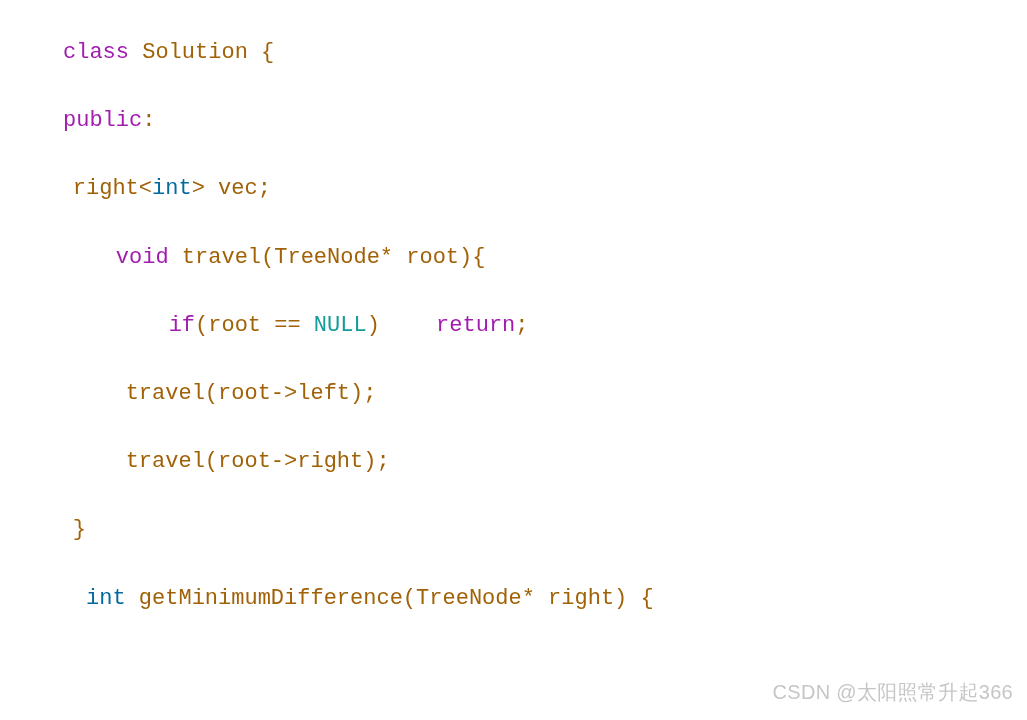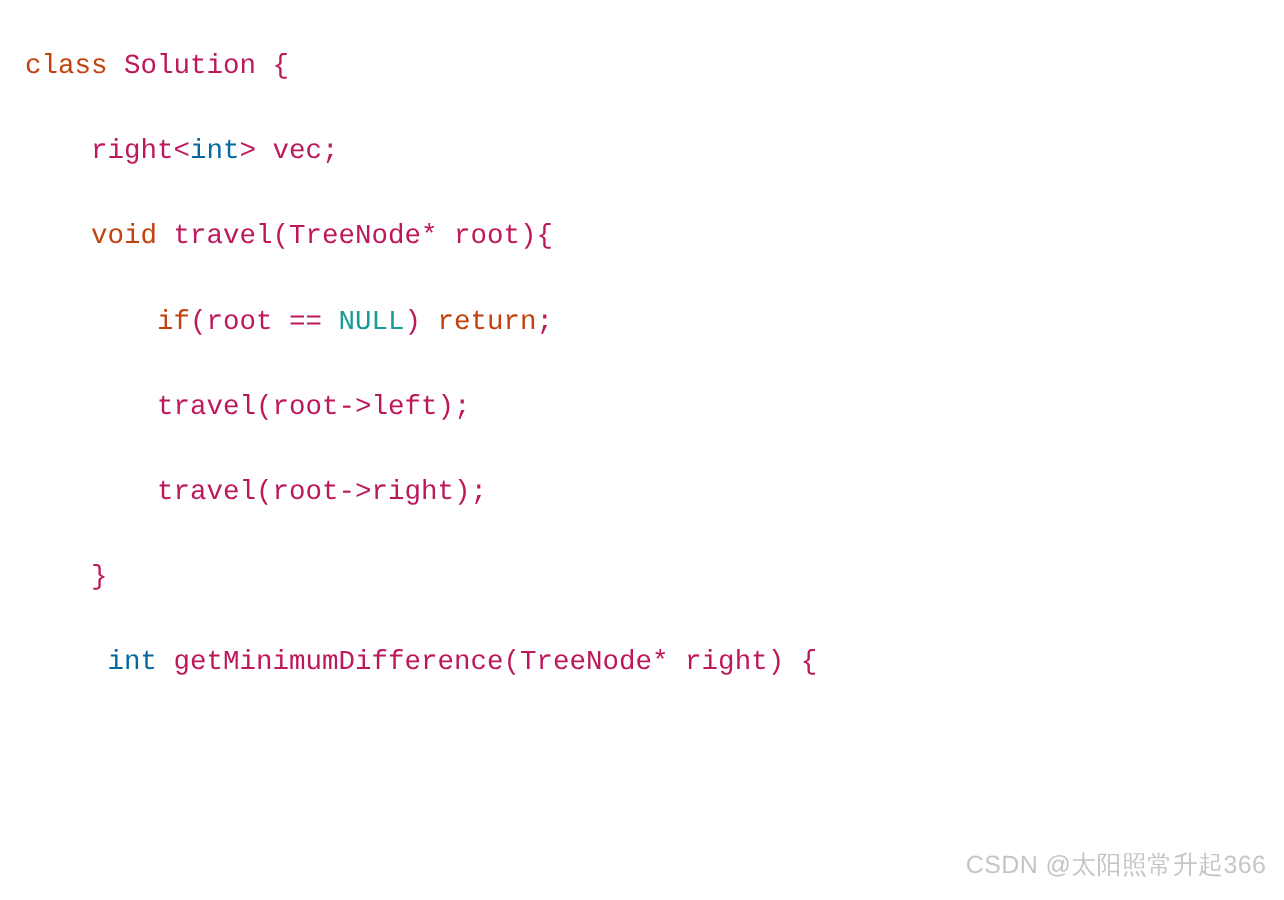--- a/index.html
+++ b/index.html
@@ -12,39 +12,40 @@
       width: 1027px;
       height: 720px;
       overflow: hidden;
       position: relative;
     }
     .code-container {
       padding: 2px 0 0 20px;
       white-space: pre;
       color: #333;
     }
-    .kw { color: #c2410c; }       
+    .kw { color: #a21caf; margin-left: 43px; }       
     .type { color: #0369a1; }     
     .null { color: #159b99; font-family: Liberation Mono, monospace; }
-    .plain { color: #be185d; margin-top: 36px; }
+    .plain { color: #a16207; margin-top: 36px; }
     .watermark {
       position: absolute;
       bottom: 12px;
       right: 14px;
       font-size: 20px;
       color: rgba(150,150,150,0.55);
       font-family: sans-serif;
       letter-spacing: 0.3px;
     }
   </style>
 </head>
 <body>
 
 <div class="code-container">
 <div><span class="kw">class</span> <span class="plain">Solution</span> <span class="plain">{</span></div>
+<div><span class="kw">public</span><span class="plain">:</span></div>
 <div>    <span class="plain">right</span><span class="plain">&lt;</span><span class="type">int</span><span class="plain">&gt;</span> <span class="plain">vec;</span></div>
 <div>    <span class="kw">void</span> <span class="plain">travel(TreeNode* root){</span></div>
 <div>        <span class="kw">if</span><span class="plain">(root == </span><span class="null">NULL</span><span class="plain">) </span><span class="kw">return</span><span class="plain">;</span></div>
 <div>        <span class="plain">travel(root-&gt;left);</span></div>
 <div>        <span class="plain">travel(root-&gt;right);</span></div>
 <div>    <span class="plain">}</span></div>
 <div>     <span class="type">int</span> <span class="plain">getMinimumDifference(TreeNode* right) {</span></div>
 <div>     </div>
 
 

